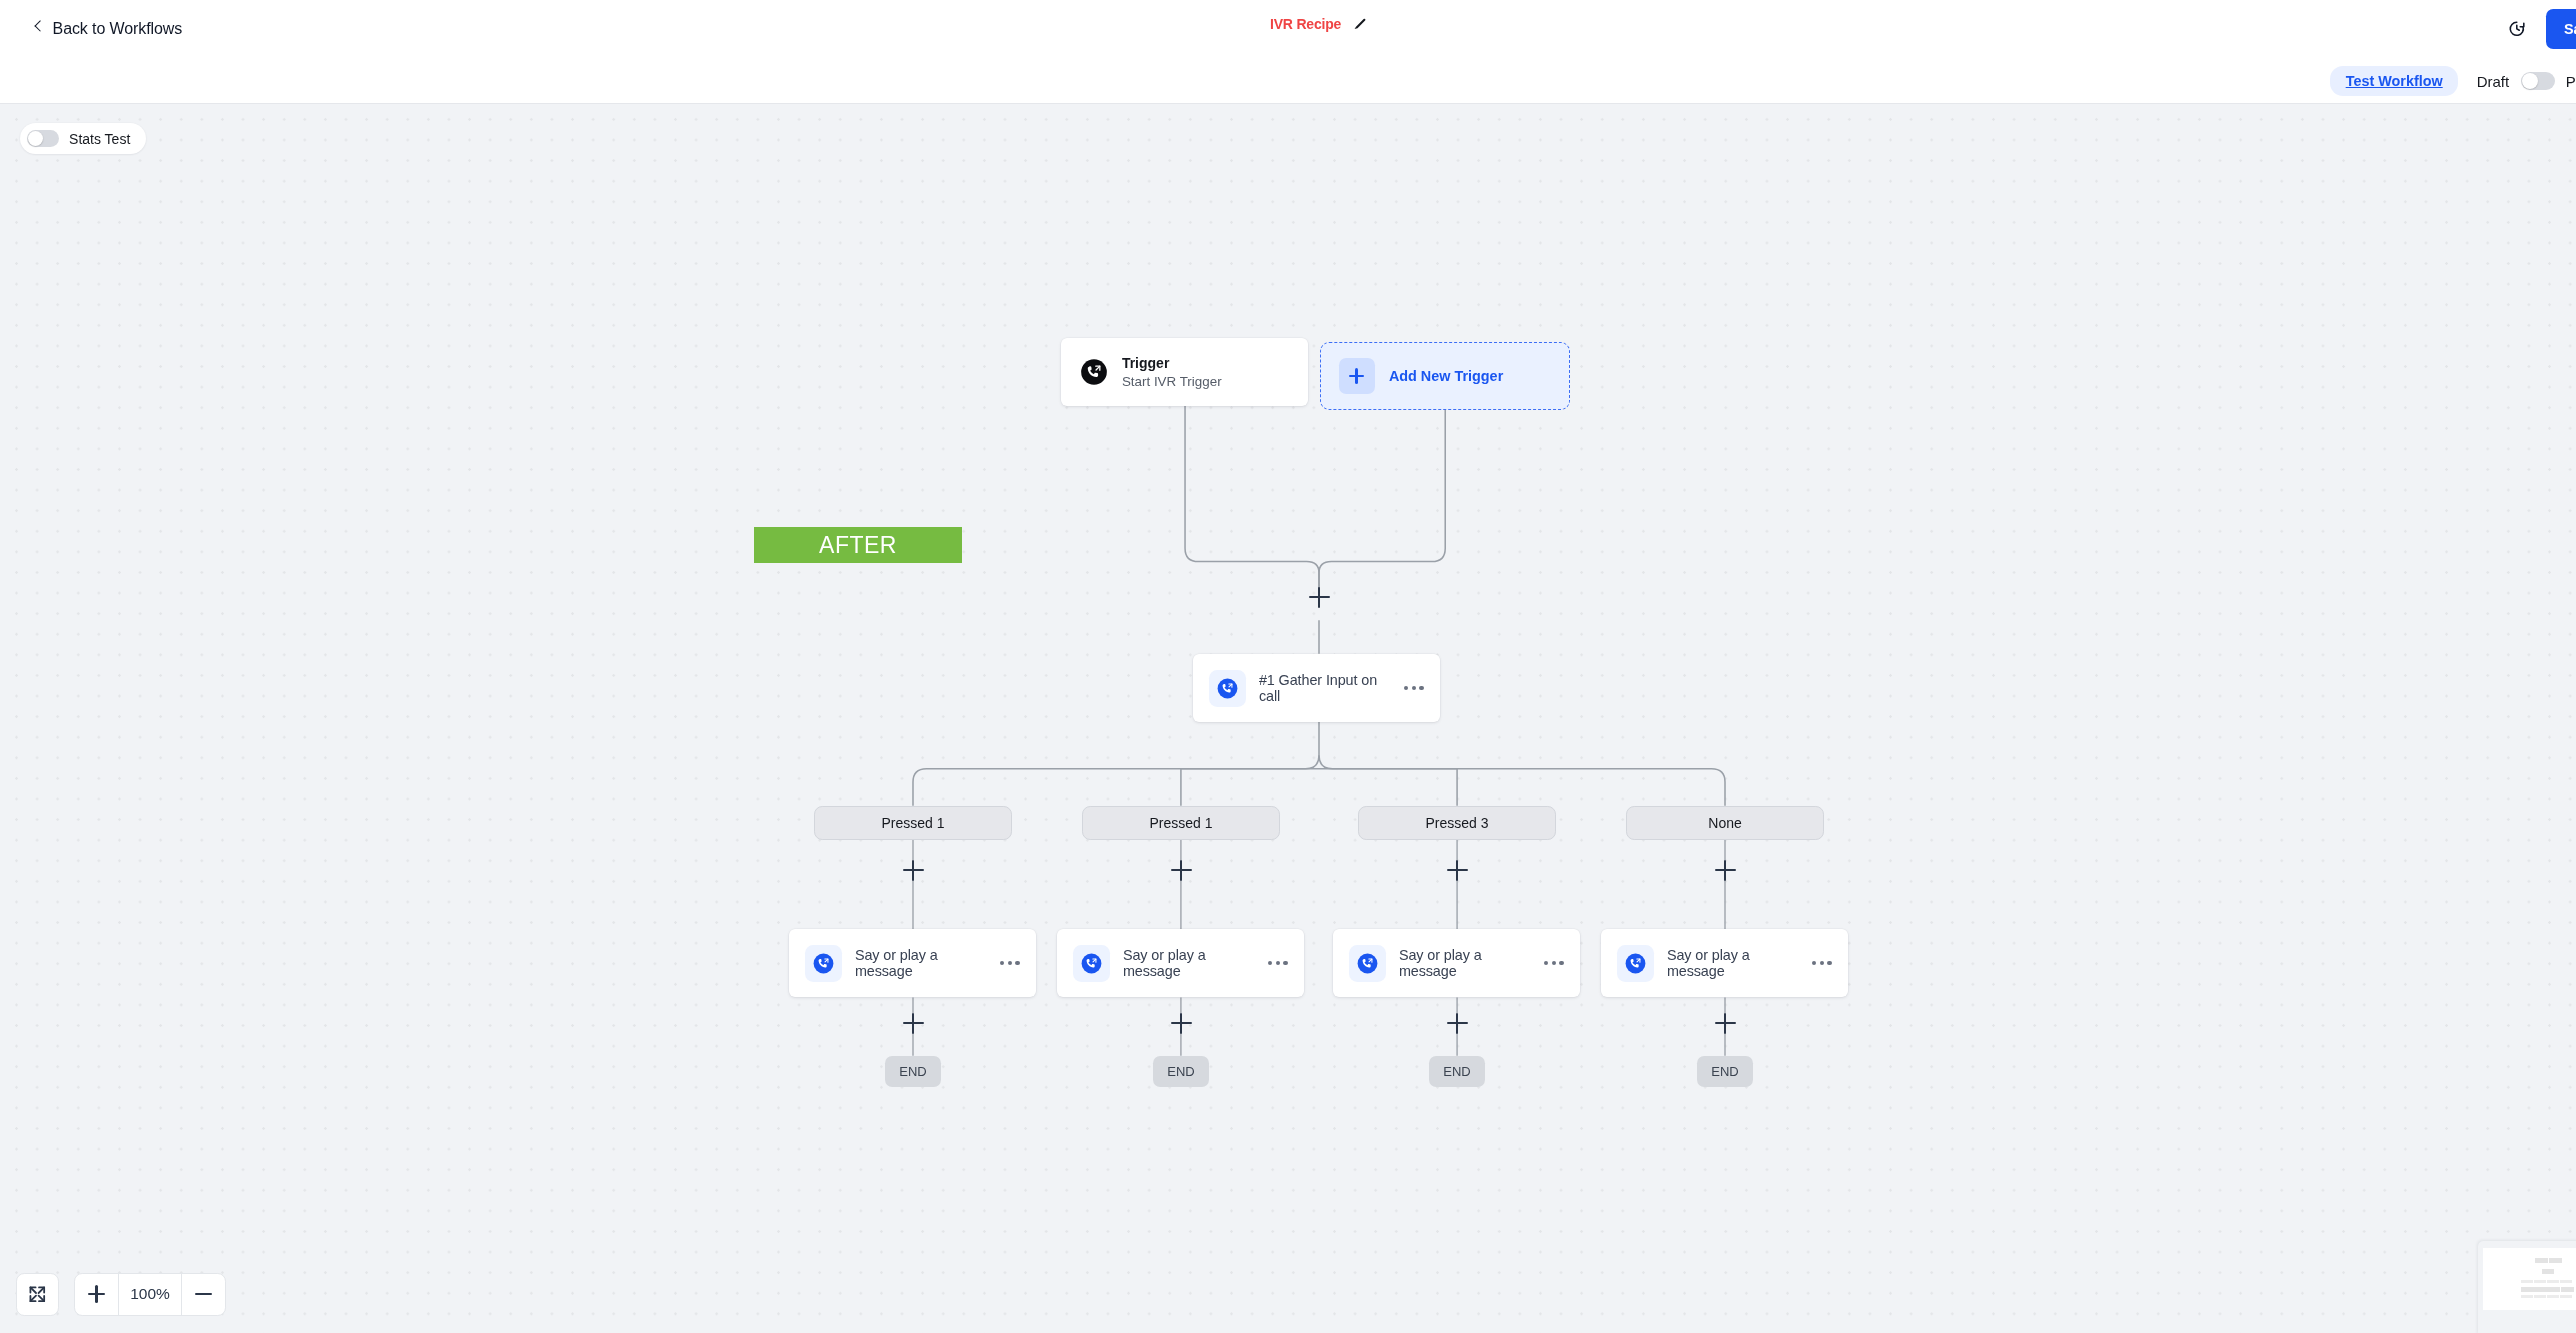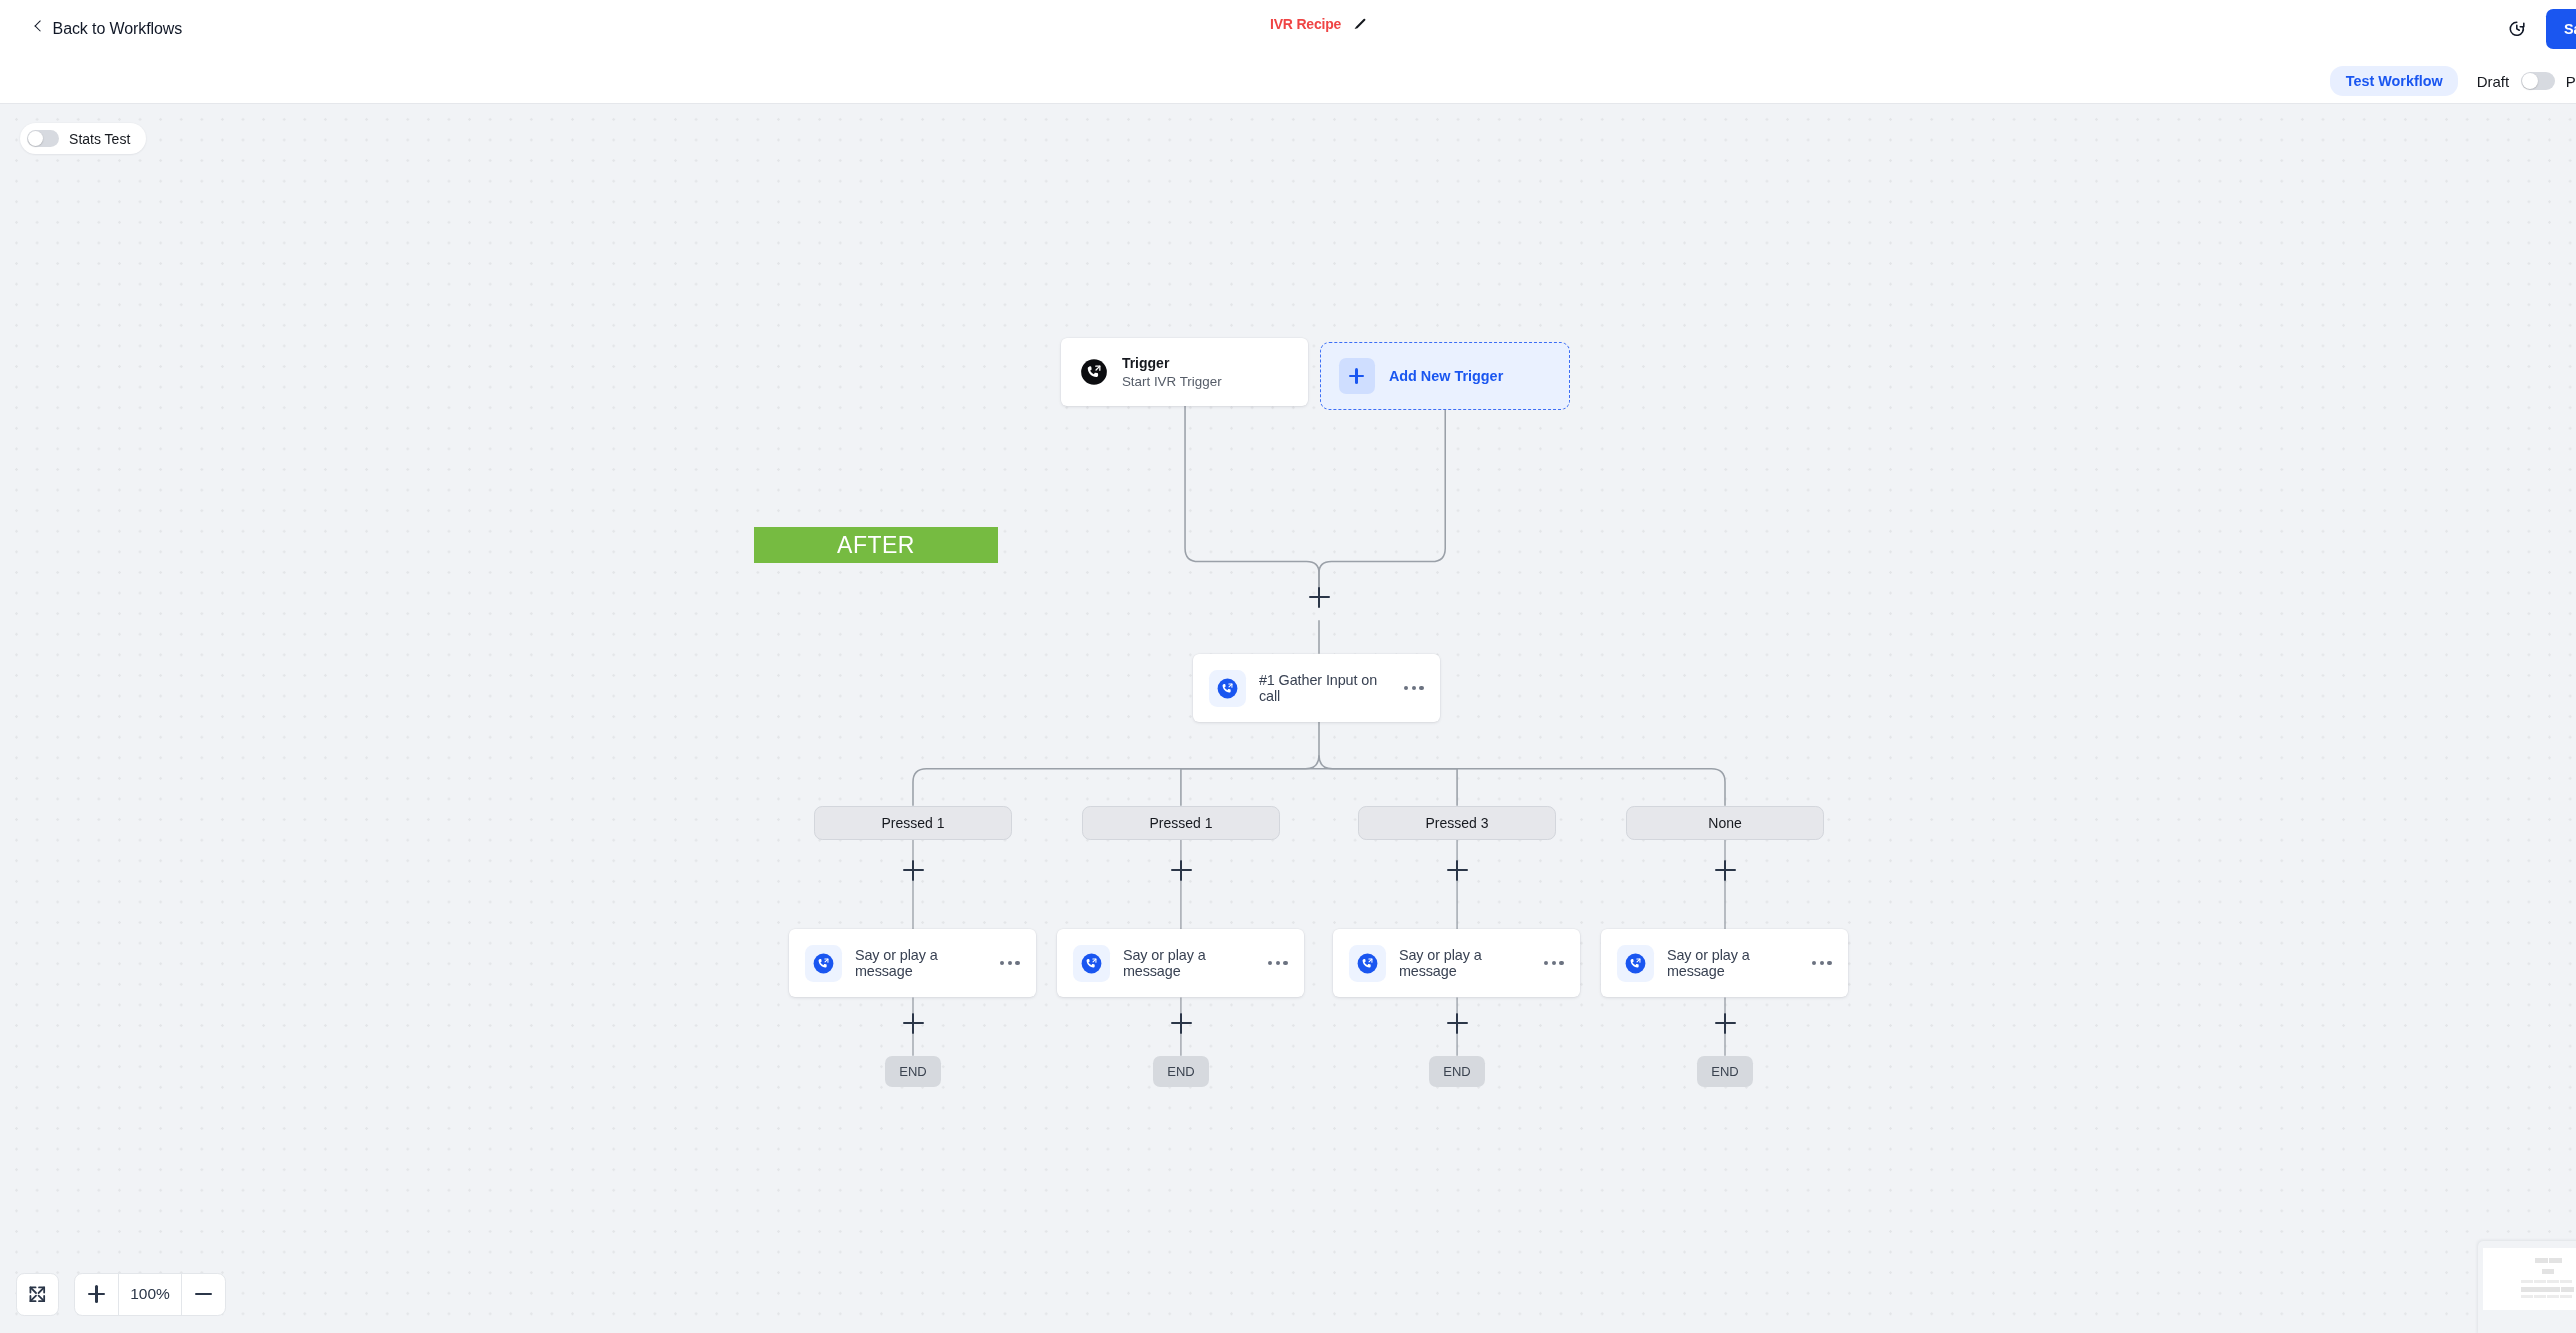--- a/index.html
+++ b/index.html
@@ -72,20 +72,21 @@
     height: 3.1px; background: #1a56f0; border-radius: 1.5px 1.5px 0 0;
   }
   .tabbar-right {
     position: absolute; right: 23px; top: 0; height: 46px;
     display: flex; align-items: center; gap: 18.5px;
   }
   .test-wf {
     background: #e8efff; color: #1a56f0; font-size: 14.4px; font-weight: 600;
     padding: 7.2px 15.5px; border-radius: 13px; border: none; cursor: pointer;
     font-family: inherit;
+    text-decoration: underline;
   }
   .pubwrap { display:flex; align-items:center; gap: 11.3px; }
   .pub-label { font-size: 15px; color: #16191f; }
   .switch {
     width: 34px; height: 18.5px; border-radius: 9.3px; background: #d7dae0;
     position: relative; cursor: pointer; flex: none;
   }
   .switch .knob {
     position: absolute; left: 1px; top: 1px; width: 16.5px; height: 16.5px;
     border-radius: 50%; background: #fff; box-shadow: 0 0.5px 1.5px rgba(0,0,0,.25);
@@ -138,21 +139,21 @@
   }
   .plus-chip {
     width: 36px; height: 36px; border-radius: 7.2px; background: #cfdeff;
     display: flex; align-items: center; justify-content: center; flex: none;
   }
   .plus-chip .bar-h { position:absolute; width: 15.5px; height: 2.6px; background:#1a56f0; border-radius:1.5px; }
   .plus-chip .bar-v { position:absolute; width: 2.6px; height: 15.5px; background:#1a56f0; border-radius:1.5px; }
   .add-trigger-label { font-size: 14.4px; font-weight: 700; color: #1a56f0; }
 
   .after-badge {
-    position: absolute; left: 754px; top: 527px; width: 244px; height: 36px;
+    position: absolute; left: 754px; top: 527px; width: 208px; height: 36px;
     background: #76bb41; color: #ffffff;
     display: flex; align-items: center; justify-content: center;
     font-size: 23px; font-weight: 400; letter-spacing: 0.5px; z-index: 7;
   }
 
   .step-node {
     height: 68px; width: 247px;
     display: flex; align-items: center; padding: 0 14.4px 0 15.5px; gap: 13.4px;
   }
   .step-icon-box {

